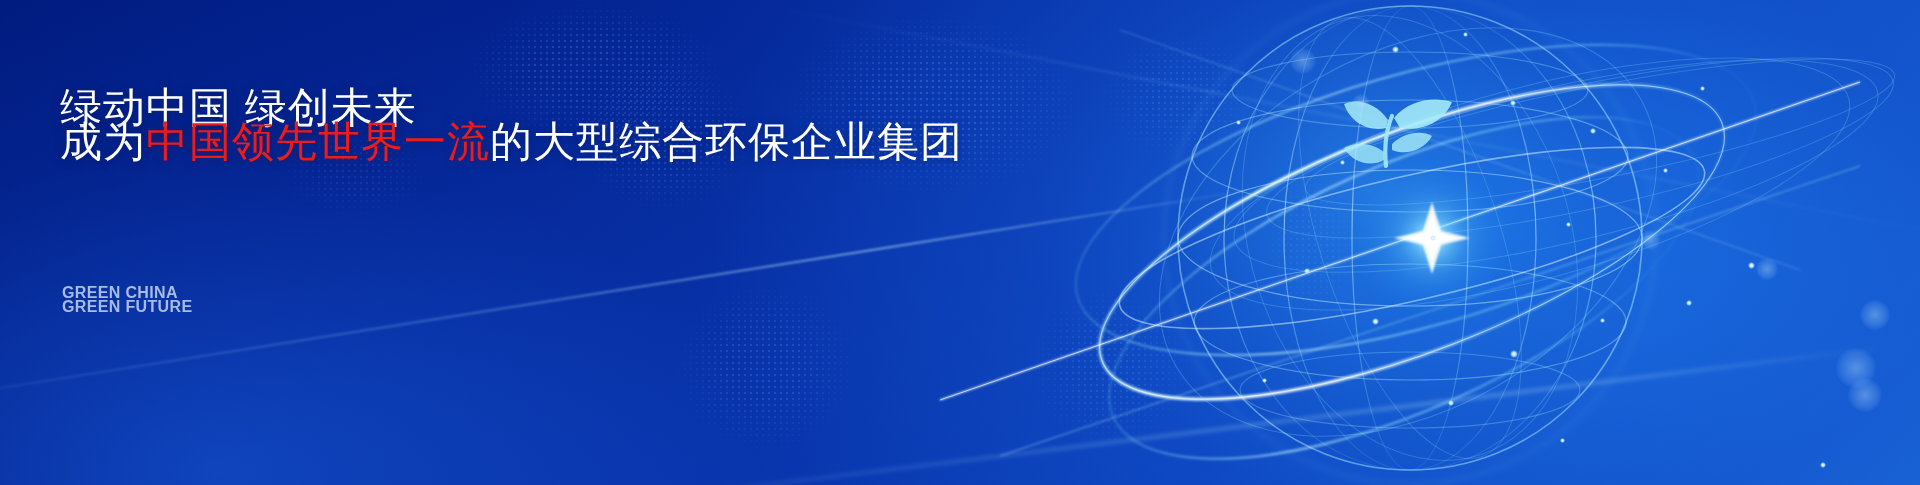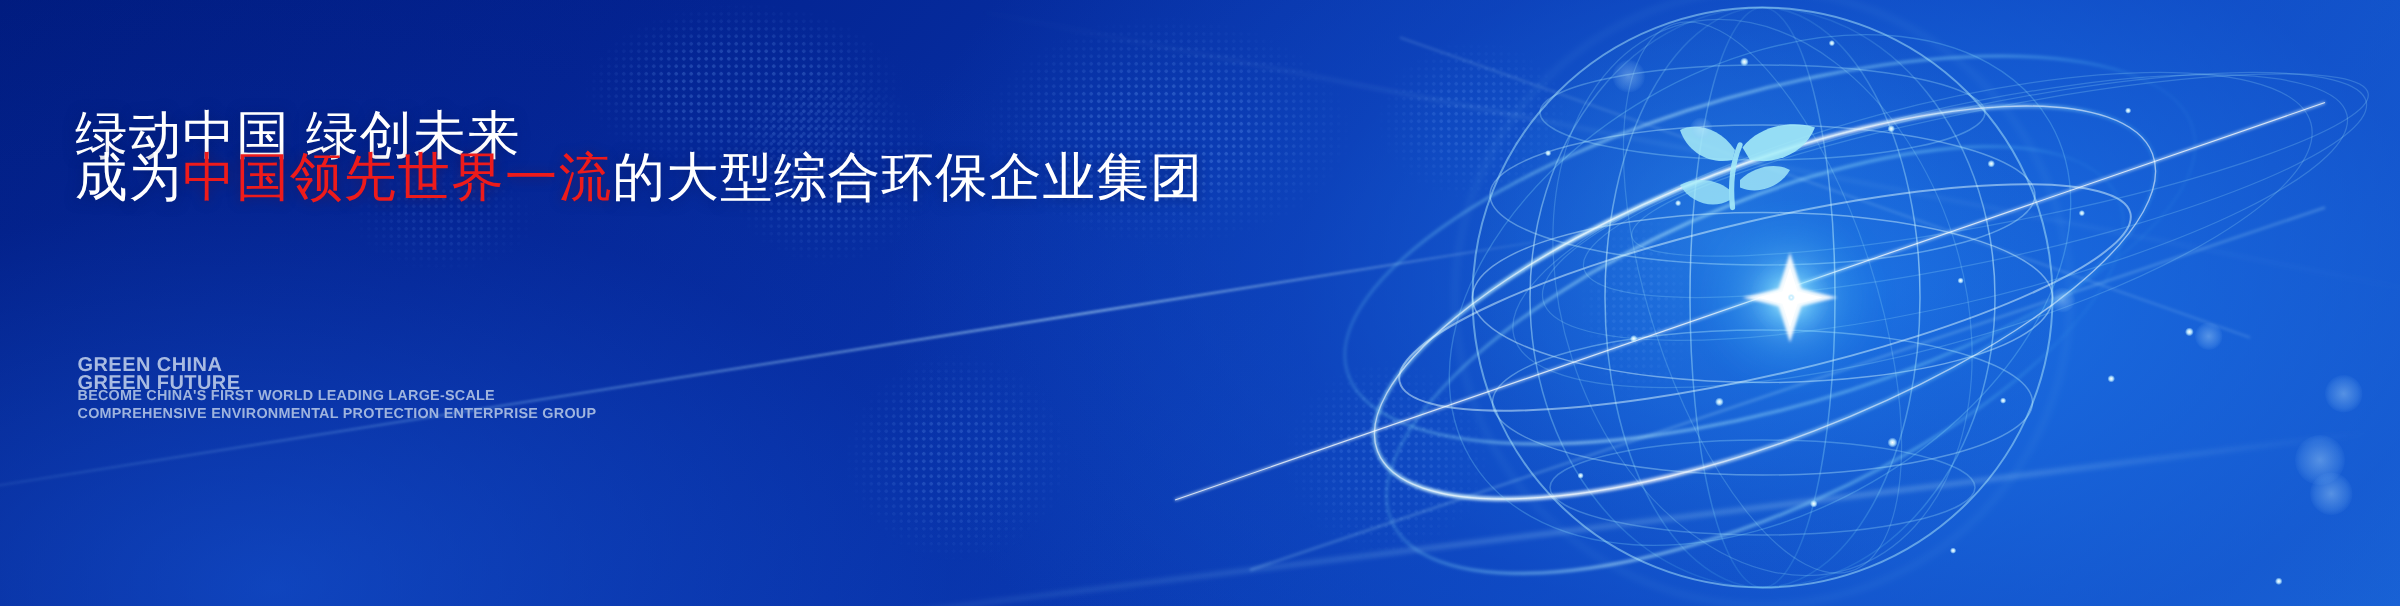--- a/index.html
+++ b/index.html
@@ -283,19 +283,15 @@
 
     <div class="headline" id="headline-1">绿动中国  绿创未来</div>
 
     <div class="headline" id="headline-2"><span>成为</span><span class="accent">中国领先世界一流</span><span>的大型综合环保企业集团</span></div>
 
     <div id="slogan-en">
       <div>GREEN CHINA</div>
       <div>GREEN FUTURE</div>
     </div>
 
-    <div id="tagline-en">
-      <div>BECOME CHINA'S FIRST WORLD LEADING LARGE-SCALE</div>
-      <div>COMPREHENSIVE ENVIRONMENTAL PROTECTION ENTERPRISE GROUP</div>
-    </div>
 
   </div>
 </div>
 
 </body></html>

